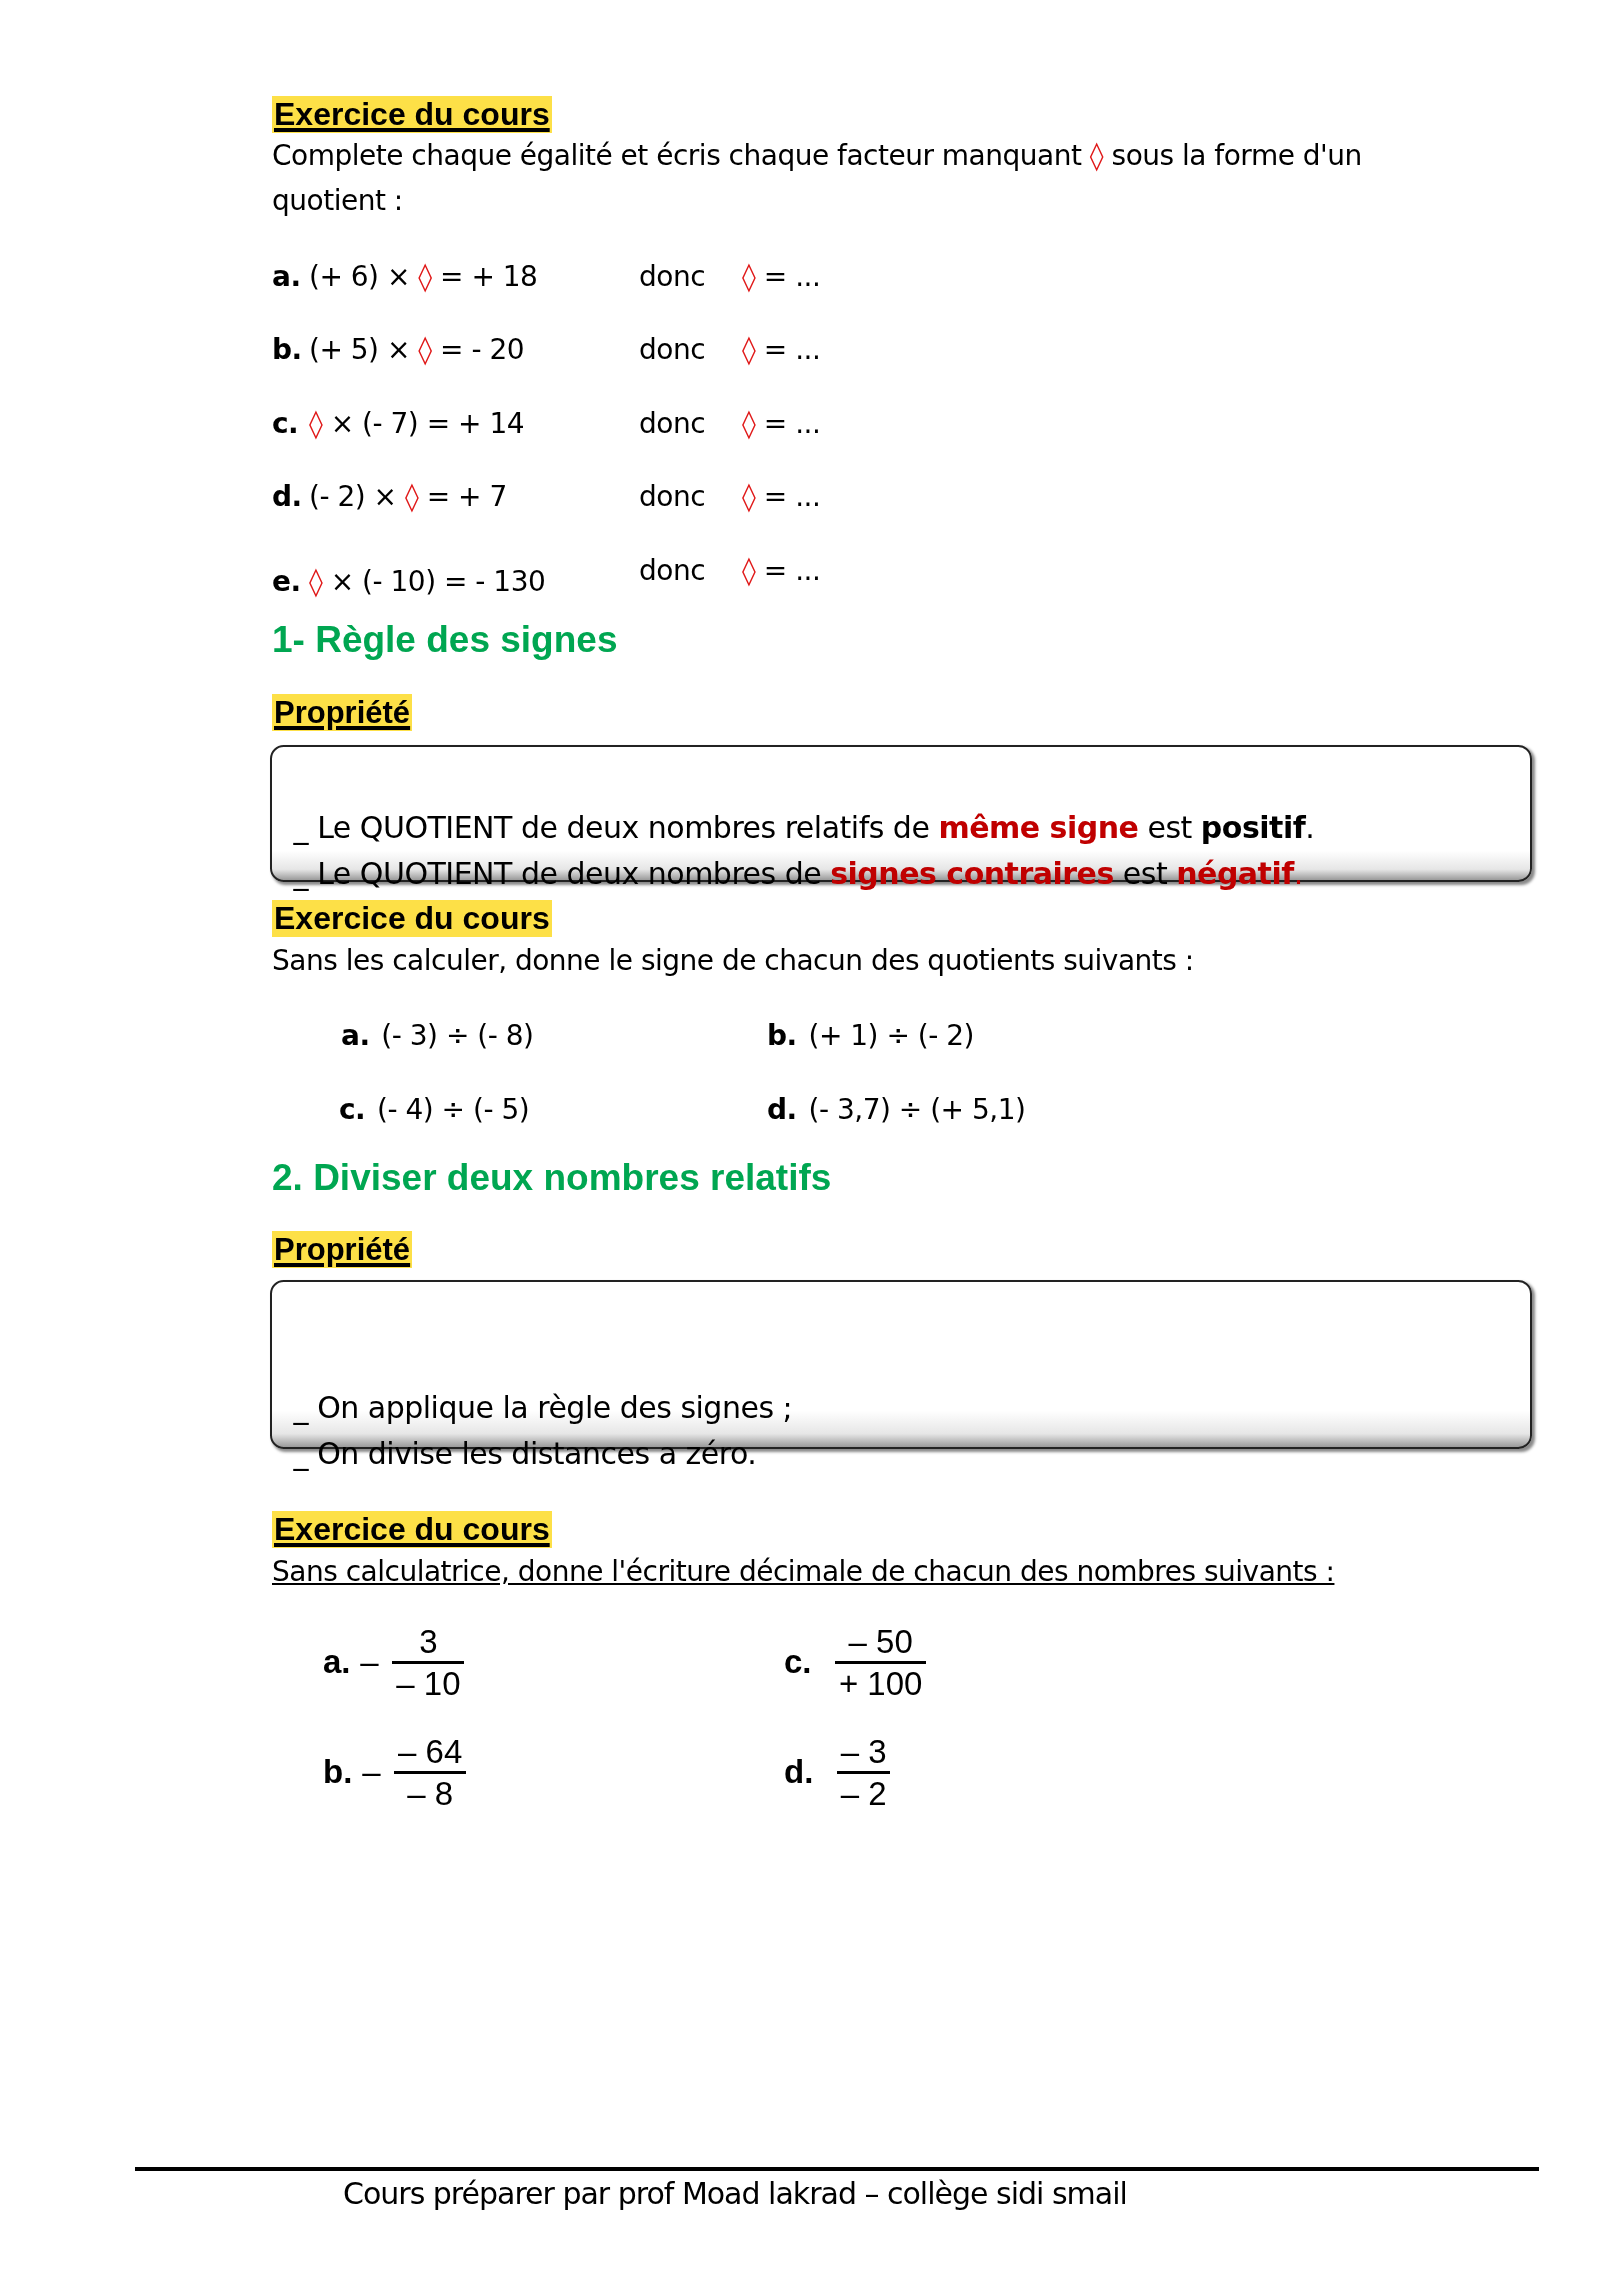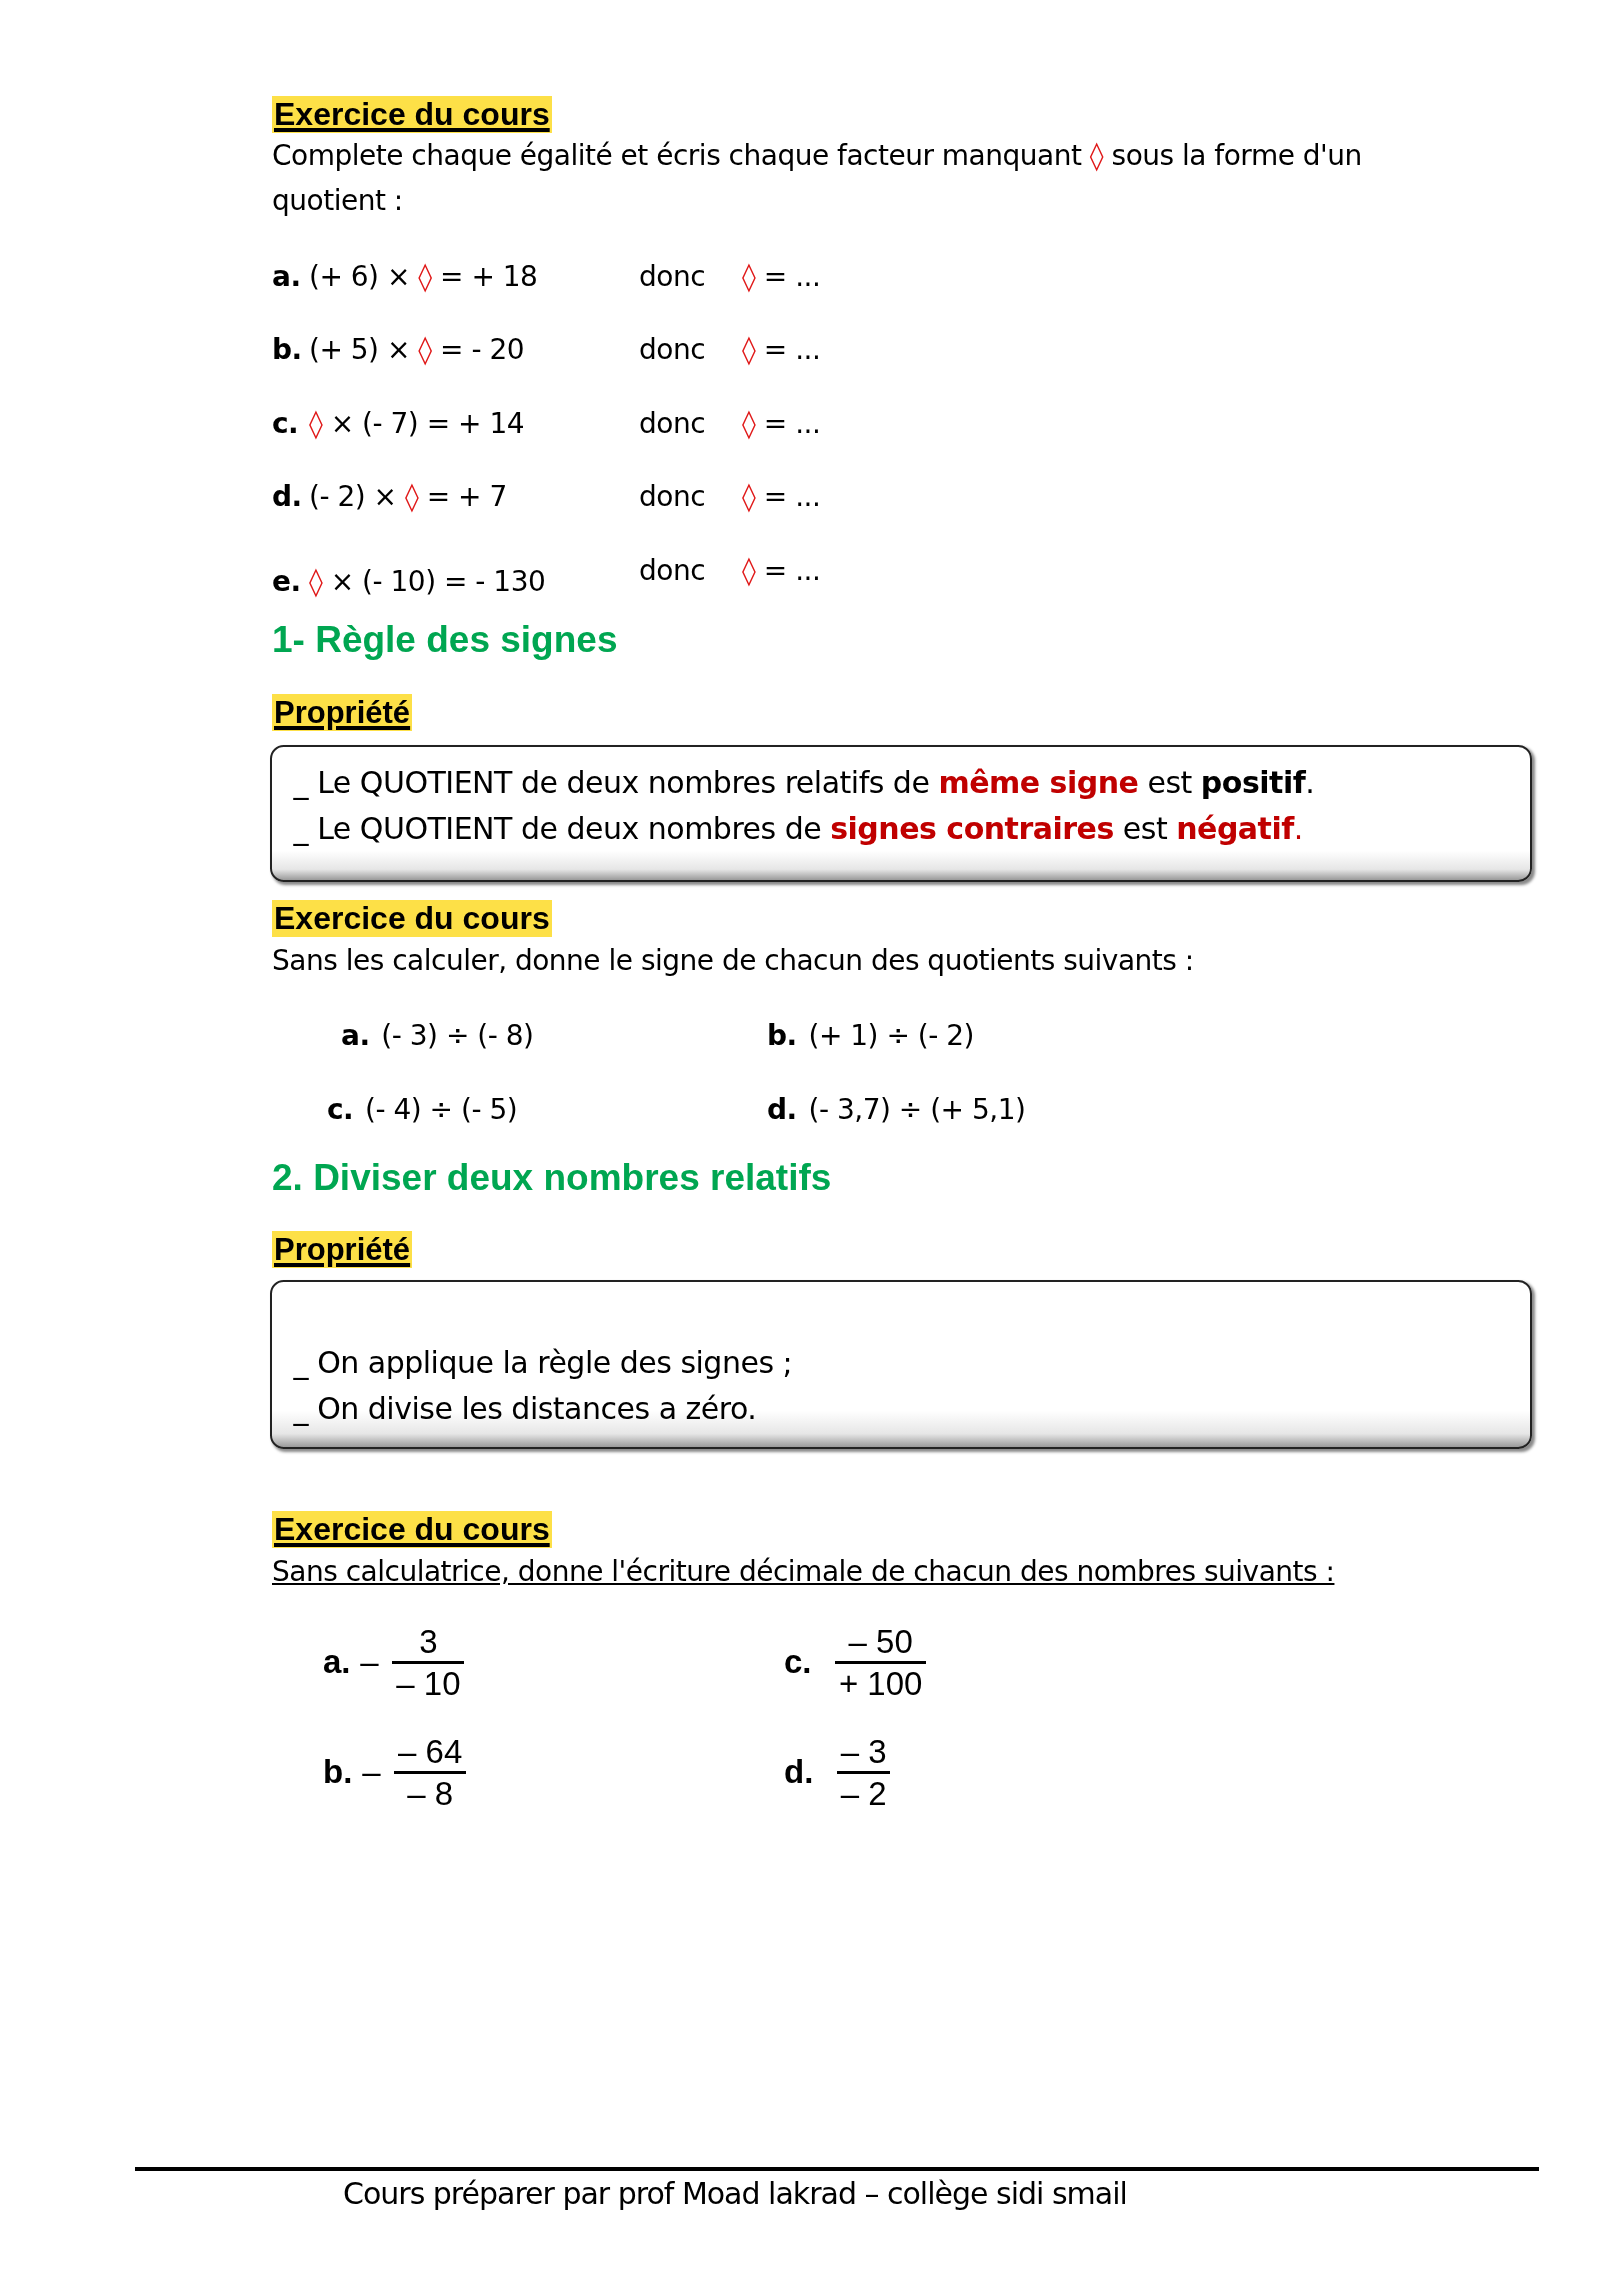--- a/index.html
+++ b/index.html
@@ -11,21 +11,21 @@
   .hd.u { text-decoration:underline; text-decoration-thickness:3.9px; text-underline-offset:2.9px; }
   .txt { font-family:"DejaVu Sans", sans-serif; font-size:28px; letter-spacing:-0.5px; }
   .sec { font-family:"Liberation Sans", sans-serif; font-weight:bold; font-size:37px; color:#00a651; }
   .red { color:#c00000; }
   .dia { color:#e01818; }
   .b { font-weight:bold; }
   .box { position:absolute; left:270px; width:1258px; border:2px solid #222; border-radius:13.7px;
          background:linear-gradient(to bottom,#ffffff 0%,#ffffff 78%,#e6e6e6 92%,#9a9a9a 100%);
          box-shadow:2.9px 2.9px 2.9px #8a8a8a; }
   .boxline { position:absolute; left:21.6px; white-space:nowrap; font-family:"DejaVu Sans", sans-serif;
-             font-size:30px; letter-spacing:-0.5px; }
+             font-size:30px; letter-spacing:-0.5px;margin-top:45px; }
   .row .lbl { display:inline-block; width:37px; }
   .frac { display:inline-flex; flex-direction:column; align-items:center; vertical-align:middle;
           font-family:"Liberation Sans", sans-serif; font-size:33px; line-height:39px; }
   .frac .num { padding:0 3.9px; }
   .frac .bar { width:100%; height:2.9px; background:#000; }
   .fl { font-family:"Liberation Sans", sans-serif; font-weight:bold; font-size:33px; }
   .fs { font-family:"Liberation Sans", sans-serif; font-size:33px; margin:0 13.7px 0 9.8px; }
   .footline { position:absolute; left:135px; width:1404px; top:2167px; height:3.9px; background:#000; }
   .foot { font-family:"DejaVu Sans", sans-serif; font-size:30px; letter-spacing:-1px; }
 </style>
@@ -62,21 +62,21 @@
   <div class="boxline" style="top:64px;">
     <span>_ Le QUOTIENT de deux nombres de </span><span class="red b">signes contraires</span><span> est </span><span class="red b">négatif</span><span class="red">.</span>
   </div>
 </div>
 
 <div class="abs hd" style="left:272px; top:900px;">Exercice du cours</div>
 <div class="abs txt" style="left:272px; top:944px;">Sans les calculer, donne le signe de chacun des quotients suivants :</div>
 <div id="ex2rows">
     <div class="abs txt" style="left: 341px; top: 1019px;"><span class="b" style="margin-right:11.8px">a.</span><span>(- 3) ÷ (- 8)</span></div>
     <div class="abs txt" style="left: 767px; top: 1019px;"><span class="b" style="margin-right:11.8px">b.</span><span>(+ 1) ÷ (- 2)</span></div>
-    <div class="abs txt" style="left: 327px; top: 1093px;"><span class="b" style="margin-right:11.8px">c.</span><span>(- 4) ÷ (- 5)</span></div>
+    <div class="abs txt" style="left: 339px; top: 1093px;"><span class="b" style="margin-right:11.8px">c.</span><span>(- 4) ÷ (- 5)</span></div>
     <div class="abs txt" style="left: 767px; top: 1093px;"><span class="b" style="margin-right:11.8px">d.</span><span>(- 3,7) ÷ (+ 5,1)</span></div>
   </div>
 
 <div class="abs sec" style="left:272px; top:1157px;">2. Diviser deux nombres relatifs</div>
 <div class="abs hd u" style="left:272px; top:1231px; font-size:31px;">Propriété</div>
 <div class="box" style="top:1280px; height:165px;">
   <div class="boxline" style="top:109px;">_ On divise les distances a zéro.</div>
   <div class="boxline" style="top:63px;">_ On applique la règle des signes ;</div>
 </div>
 

